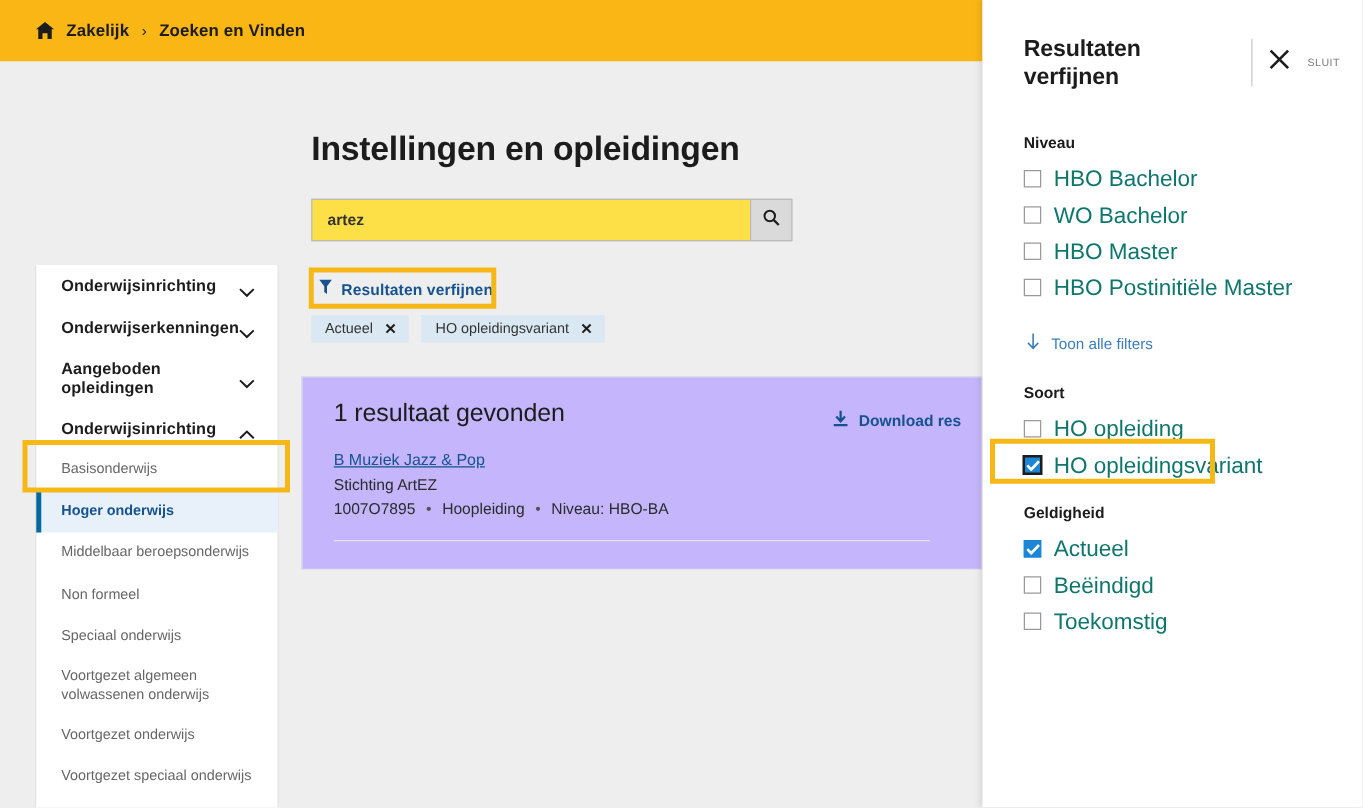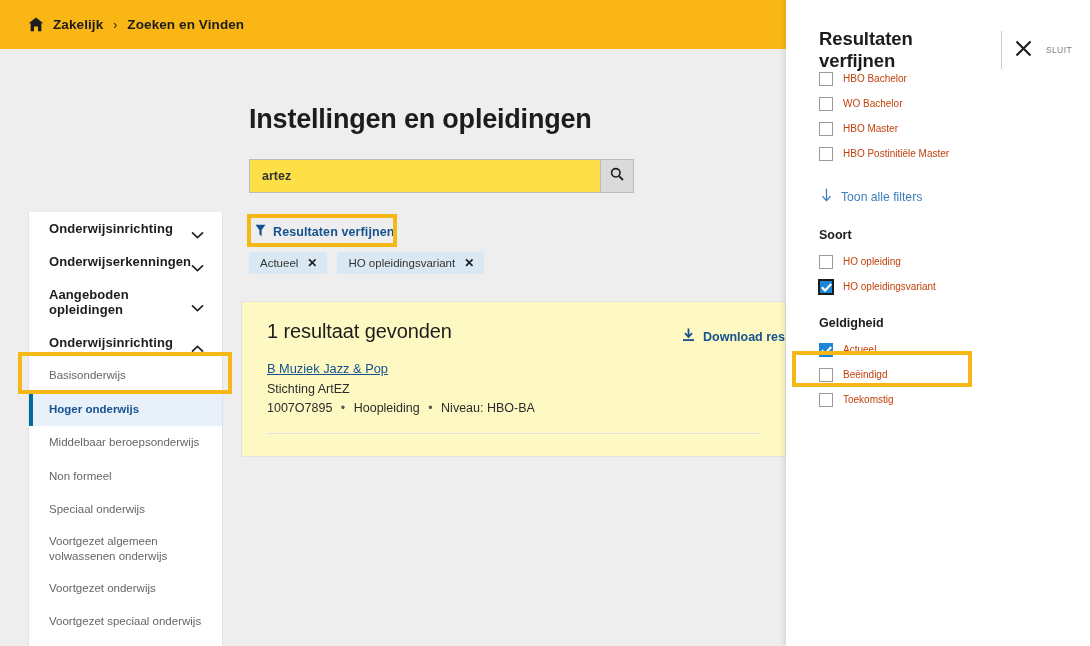--- a/index.html
+++ b/index.html
@@ -97,22 +97,22 @@
   .chips { display: flex; gap: 10px; margin: 4px 0 0 25px; }
   .chip {
     display: inline-flex; align-items: center; gap: 9px;
     background: #d9e8f2; padding: 5px 10px 5px 11px;
     font-size: 11.5px; color: #333333; cursor: pointer;
   }
   .chip .x { font-size: 12px; font-weight: bold; color: #1c1c1c; line-height: 1; }
 
   .results-card {
     margin: 27px 0 0 17px; width: 545px;
-    background: #fef9c3; border: 1px solid #e2e2e2;
-    padding: 18px 0 22px 0;
+    background: #c4b5fd; border: 1px solid #e2e2e2;
+    padding: 18px 16px 22px 0;
   }
   .results-head {
     display: flex; align-items: flex-start; justify-content: space-between;
     padding: 0 0 0 25px;
   }
   .results-count {
     font-size: 20px; color: #1c1c1c; font-weight: normal; letter-spacing: -.1px;
   }
   .dl-link {
     display: inline-flex; align-items: center; gap: 8px;
@@ -160,21 +160,21 @@
     display: flex; align-items: center; gap: 10px;
     margin-bottom: 11px; cursor: pointer;
   }
   .cb {
     width: 14px; height: 14px; flex: none;
     border: 1px solid #9a9a9a; background: #ffffff;
     display: flex; align-items: center; justify-content: center;
   }
   .cb.checked { background: #1b85d6; border-color: #1b85d6; }
   .cb.focused { outline: 2px solid #1c1c1c; outline-offset: -1px; }
-  .cb-lbl { font-size: 10px; color: #c2410c; line-height: 1; }
+  .cb-lbl { font-size: 18px; color: #0f766e; line-height: 1; }
   .toon-link {
     display: inline-flex; align-items: center; gap: 9px;
     margin: 16px 0 0 2px; cursor: pointer;
     font-size: 12.2px; color: #3d7ebd;
   }
   .panel-hl {
     position: absolute; left: 6px; top: 351px; width: 180px; height: 36px;
     border: 4px solid #f5b817; pointer-events: none;
   }
 </style>
@@ -321,20 +321,21 @@
                 <path d="M2.5 2.5 L16.5 16.5 M16.5 2.5 L2.5 16.5" stroke="#1c1c1c" stroke-width="2.1"></path>
               </svg>
           </span>
           <span class="close-lbl">SLUIT</span>
         </div>
       </div>
     </div>
 
     <div class="panel-body">
       
+      <div class="facet-title">Niveau</div>
       <div class="cb-row">
         <span class="cb"></span>
         <span class="cb-lbl">HBO Bachelor</span>
       </div>
       <div class="cb-row">
         <span class="cb"></span>
         <span class="cb-lbl">WO Bachelor</span>
       </div>
       <div class="cb-row">
         <span class="cb"></span>

